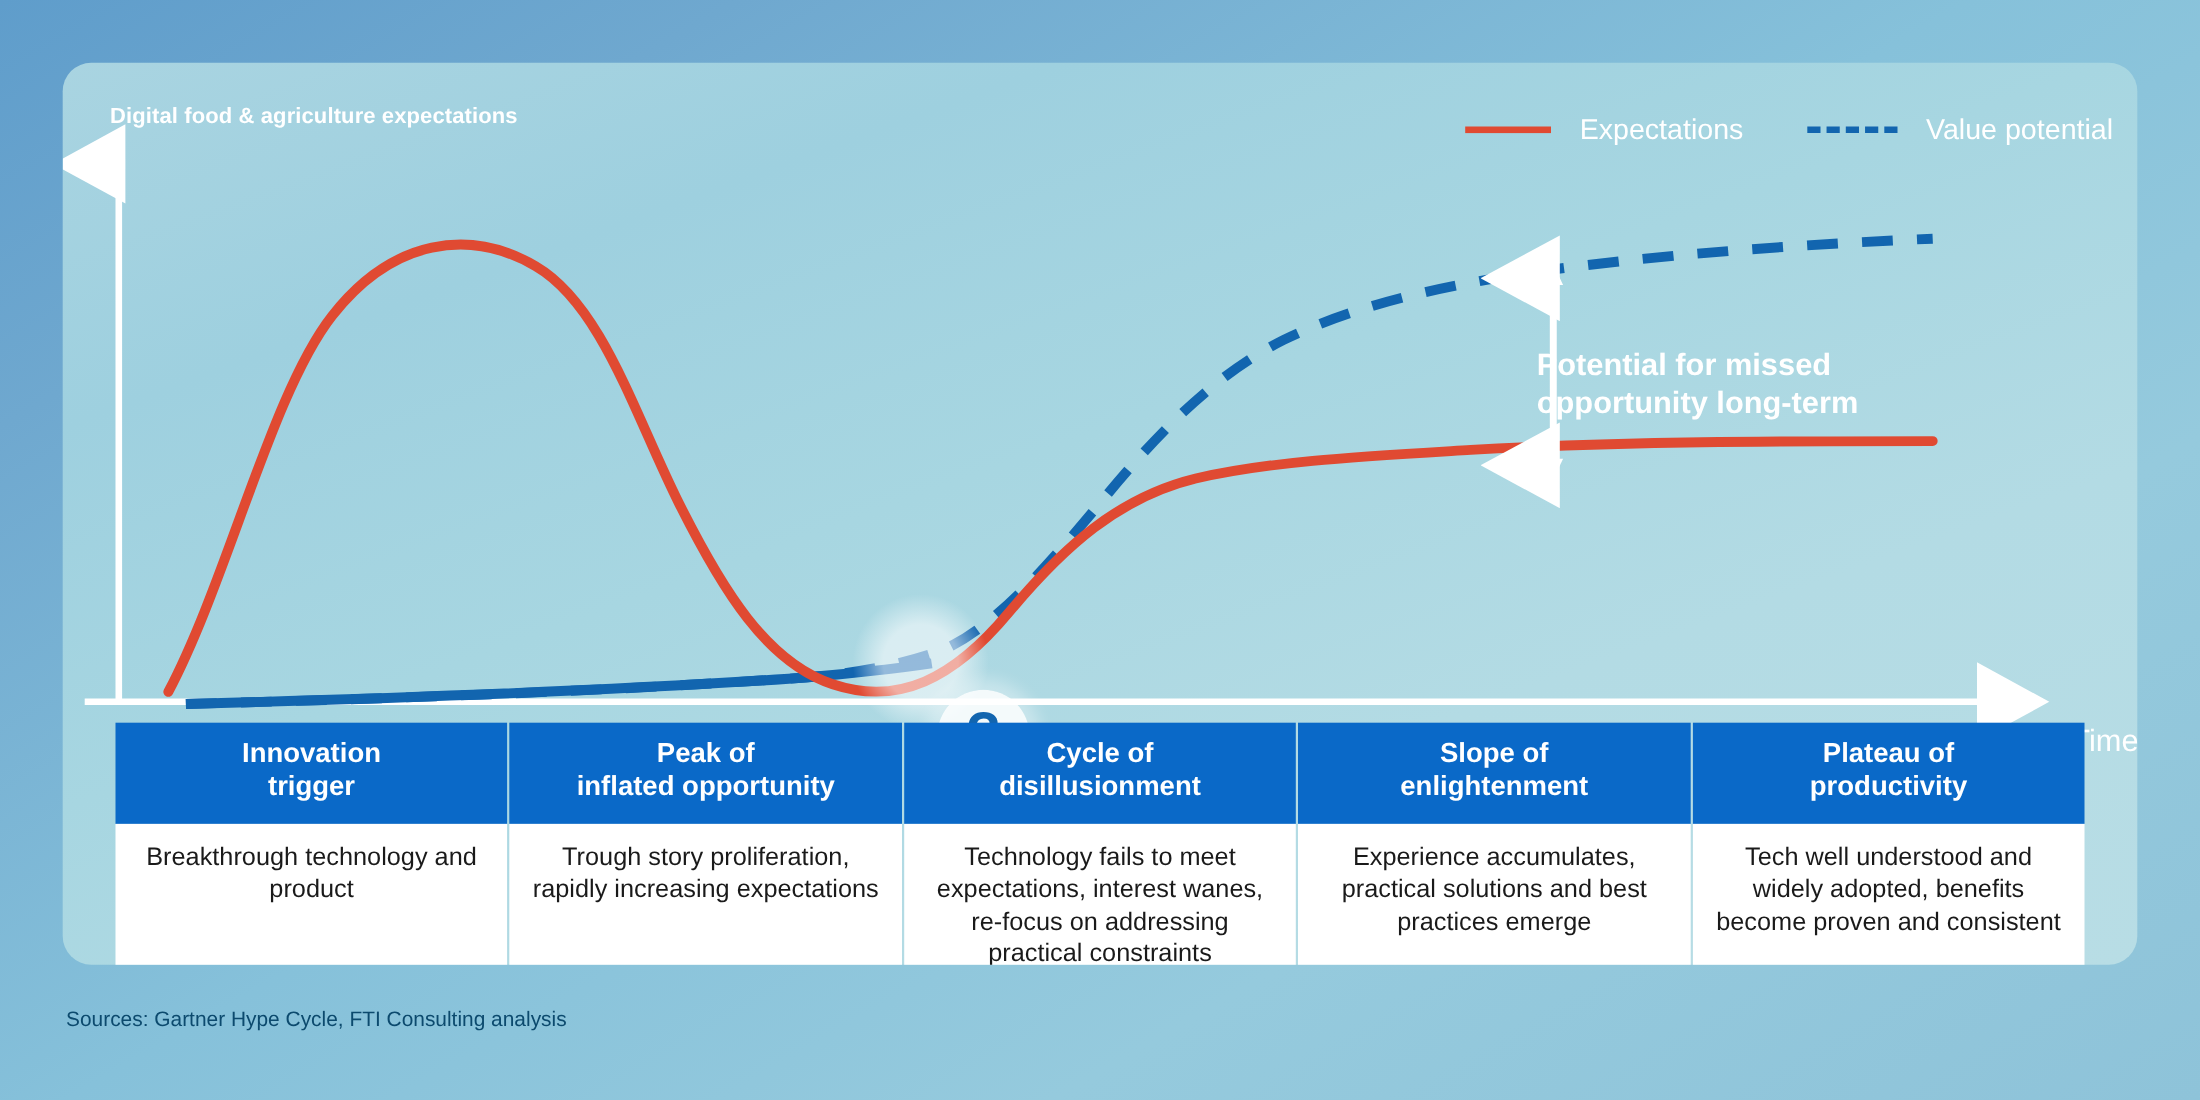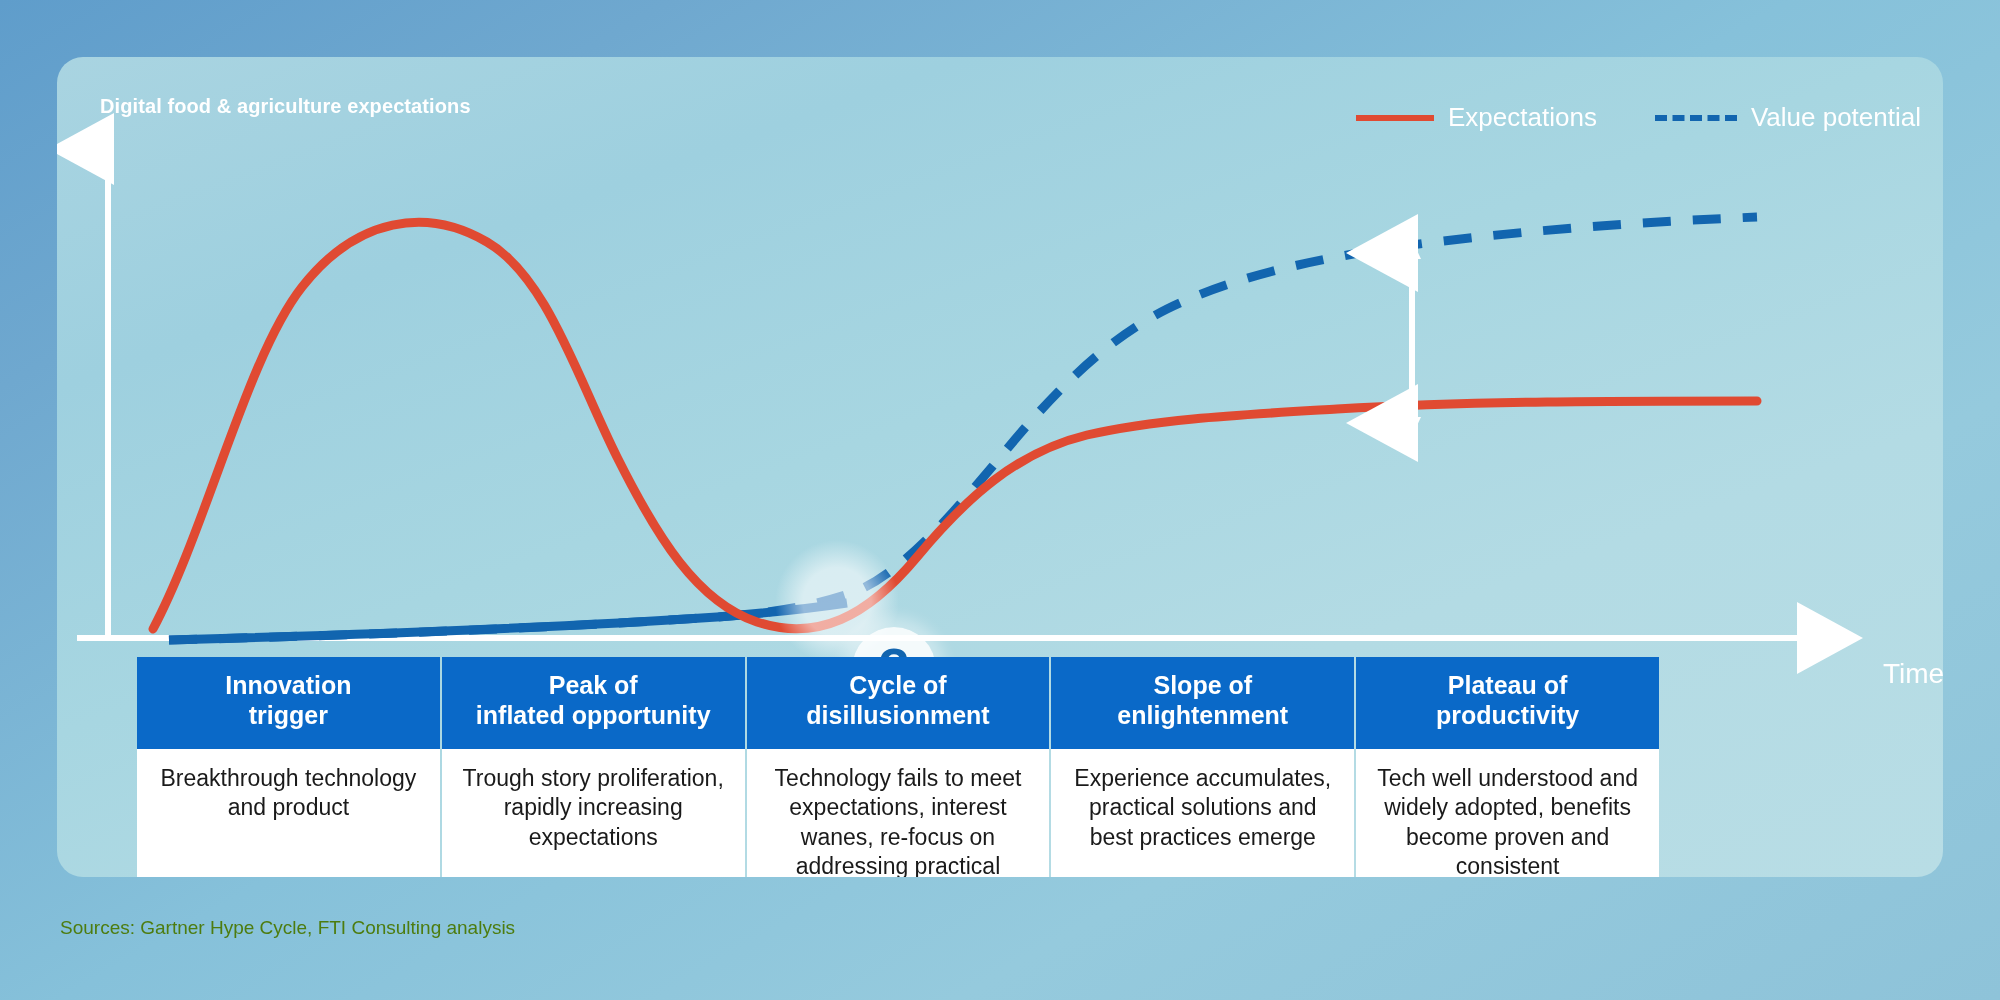--- a/index.html
+++ b/index.html
@@ -17,21 +17,21 @@
   }
   .plot{position:absolute;left:0;top:0;width:1886px;height:820px;}
   .plot svg{position:absolute;left:0;top:0;}
 
   .title{
     position:absolute;left:43px;top:38px;
     font-size:20px;font-weight:bold;color:#ffffff;letter-spacing:.1px;
     white-space:nowrap;
   }
   .legend{position:absolute;top:45px;right:22px;display:flex;align-items:center;gap:58px;}
-  .leg-item{display:flex;align-items:center;gap:14px;}
+  .leg-item{display:flex;align-items:center;gap:26px;}
   .leg-line{width:78px;height:0;border-top:6px solid #e04a32;}
   .leg-line.dash{border-top:6px dashed #1265af;width:82px;}
   .leg-label{font-size:26px;color:#ffffff;white-space:nowrap;}
 
   .annot{
     position:absolute;left:1340px;top:258px;width:420px;
     font-size:28px;font-weight:bold;color:#ffffff;line-height:1.22;
   }
   .time-label{
     position:absolute;left:1826px;top:601px;
@@ -39,34 +39,34 @@
   }
 
   .qmark{
     position:absolute;left:795px;top:570px;width:84px;height:84px;border-radius:50%;
     background:rgba(255,255,255,0.86);
     display:flex;align-items:center;justify-content:center;
     box-shadow:0 0 14px 10px rgba(255,255,255,0.34);
   }
   .qmark span{color:#1265af;font-size:52px;font-weight:bold;line-height:1;margin-top:-4px;}
 
-  .table{position:absolute;left:48px;top:600px;width:1522px;display:flex;gap:2px;margin-left:32px;}
+  .table{position:absolute;left:48px;top:600px;width:1790px;display:flex;gap:2px;}
   .col{flex:1;display:flex;flex-direction:column;}
   .col-head{
     background:#0a69c8;color:#ffffff;font-weight:bold;font-size:25px;
     text-align:center;line-height:1.18;padding:14px 6px 16px;
     min-height:62px;
   }
   .col-body{
     background:#ffffff;color:#1a1a1a;font-size:23px;text-align:center;
     line-height:1.28;padding:15px 20px 18px;flex:1;min-height:128px;
   }
   .sources{
     position:absolute;left:60px;top:917px;
-    font-size:19px;color:#4d7c0f;
+    font-size:19px;color:#0c4a6e;
   }
 </style>
 </head>
 <body>
 
 <div class="card">
 
   <div class="plot">
     <svg width="1886" height="820" viewBox="0 0 1886 820">
       <defs>
@@ -117,20 +117,21 @@
     <div class="leg-item">
       <span class="leg-line"></span>
       <span class="leg-label">Expectations</span>
     </div>
     <div class="leg-item">
       <span class="leg-line dash"></span>
       <span class="leg-label">Value potential</span>
     </div>
   </div>
 
+  <div class="annot">Potential for missed opportunity long-term</div>
 
   <div class="time-label">Time</div>
 
   <div class="qmark">
     <span>?</span>
   </div>
 
   <div class="table">
     <div class="col">
       <div class="col-head">

